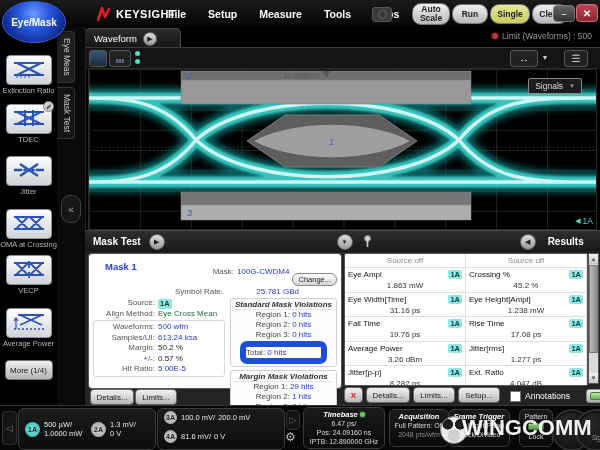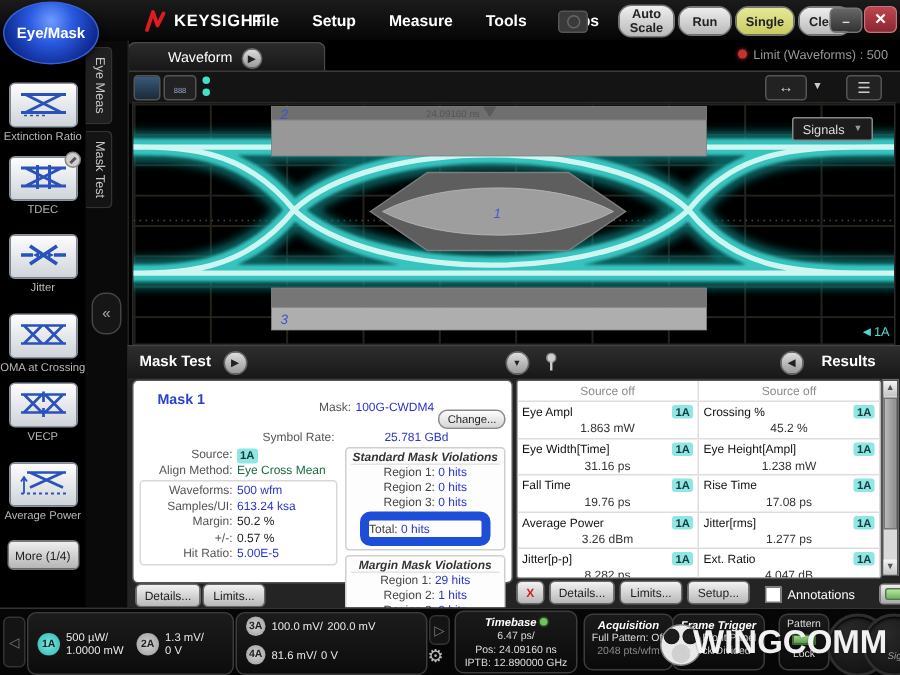--- a/index.html
+++ b/index.html
@@ -18,21 +18,21 @@
   .menuitem{color:#fff;font-size:10.5px;font-weight:bold;cursor:default;}
   .cam{position:absolute;left:372px;top:7px;width:18px;height:13px;background:#3a3a3a;border-radius:3px;border:1px solid #555;}
   .cam:before{content:"";position:absolute;left:5px;top:2px;width:7px;height:7px;border-radius:50%;border:1px solid #666;}
   .pillbtn{border-radius:9px;background:linear-gradient(#efefef,#b9b9b9);border:1px solid #777;
            color:#222;font-size:8.5px;font-weight:bold;display:flex;align-items:center;justify-content:center;text-align:center;line-height:1.05;}
   .single{background:linear-gradient(#e6e89a,#c9cc5e);}
   .winbtn{position:absolute;border-radius:4px;font-weight:bold;display:flex;align-items:center;justify-content:center;}
   
   .tabrow{position:absolute;left:0;top:27px;width:600px;height:20px;background:#000;}
   .wavetab{position:absolute;left:85px;top:28px;width:78px;height:19px;background:linear-gradient(#2b2b2b,#161616);
-           border:1px solid #4a4a4a;border-bottom:none;border-radius:5px 5px 0 0;display:flex;align-items:center;gap:6px;padding:0 26px;}
+           border:1px solid #4a4a4a;border-bottom:none;border-radius:5px 5px 0 0;display:flex;align-items:center;gap:6px;padding:0 8px;}
   .wavetab span{color:#fff;font-size:9.5px;}
   .circbtn{width:12px;height:12px;border-radius:50%;background:linear-gradient(#ddd,#999);color:#222;
            font-size:7px;display:flex;align-items:center;justify-content:center;border:1px solid #666;}
   .limit{position:absolute;right:8px;top:31px;display:flex;align-items:center;gap:4px;color:#999;font-size:8.5px;}
   .reddot{width:6px;height:6px;border-radius:50%;background:#c23232;box-shadow:0 0 3px #c23232;}
   
   .toolbar{position:absolute;left:85px;top:47px;width:515px;height:21px;background:#141414;border-top:1px solid #3a3a3a;}
   .tbico{position:absolute;top:2px;border:1px solid #555;border-radius:3px;background:#222;}
   .dots{position:absolute;left:36px;top:3px;display:flex;flex-direction:column;gap:3px;}
   .cyandot{width:5px;height:5px;border-radius:50%;background:#46e0c8;}

